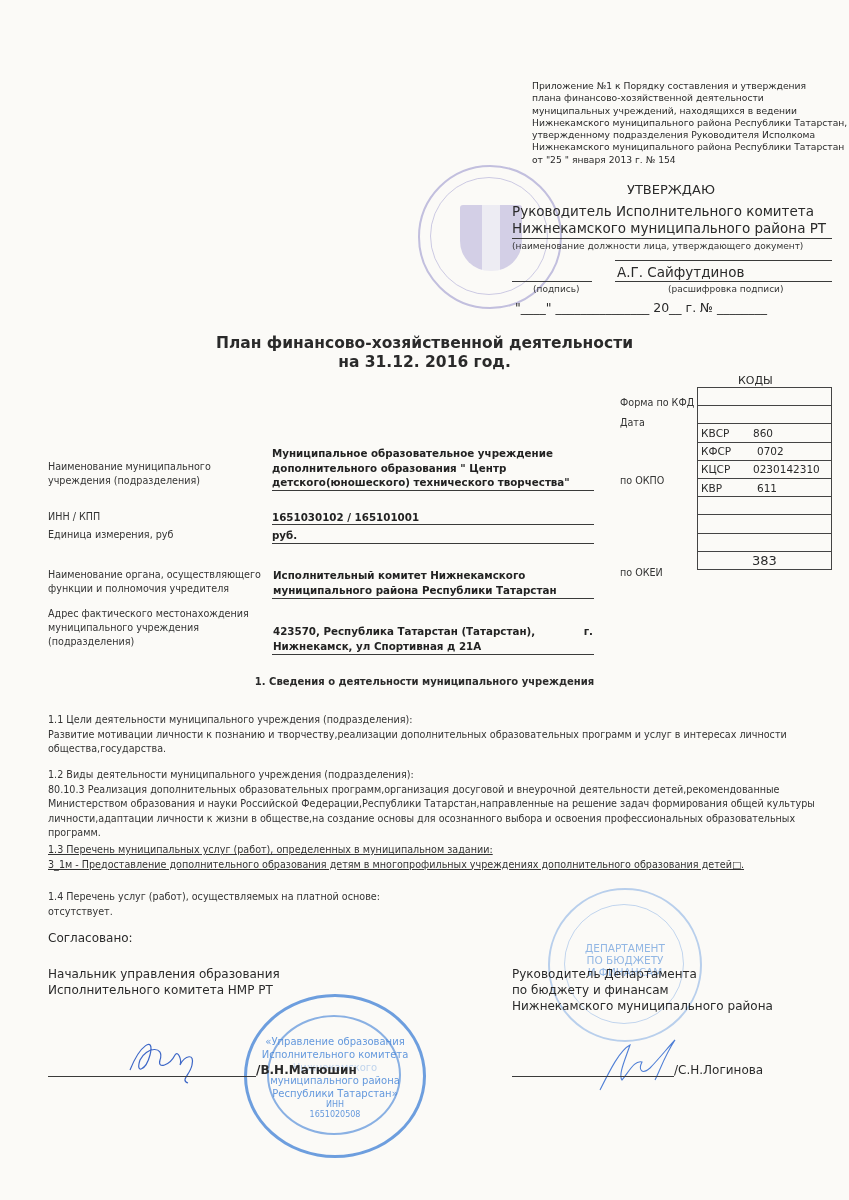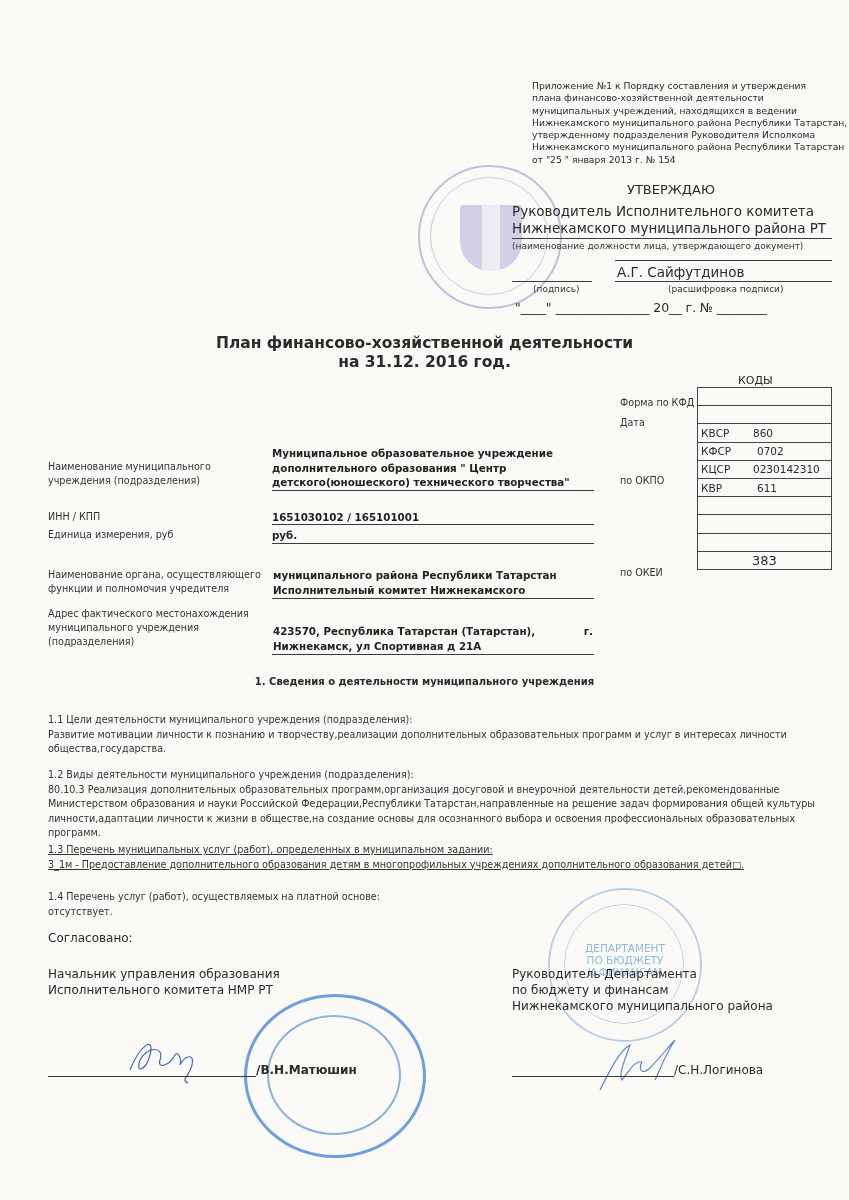--- a/index.html
+++ b/index.html
@@ -135,22 +135,22 @@
 
 <div class="abs lbl" style="left:48px; top:528px;">Единица измерения, руб</div>
 <div class="abs bold-val" style="left:272px; top:528px;">руб.</div>
 <div class="underline" style="left:272px; top:543px; width:322px;"></div>
 
 <div class="abs lbl" style="left:48px; top:568px;">
   <div>Наименование органа, осуществляющего</div>
   <div>функции и полномочия учредителя</div>
 </div>
 <div class="abs bold-val" style="left:273px; top:568px;">
+  <div>Исполнительный комитет Нижнекамского</div>
   <div>муниципального района Республики Татарстан</div>
-  <div>Исполнительный комитет Нижнекамского</div>
 </div>
 <div class="underline" style="left:272px; top:598px; width:322px;"></div>
 
 <div class="abs lbl" style="left:48px; top:607px;">
   <div>Адрес фактического местонахождения</div>
   <div>муниципального учреждения</div>
   <div>(подразделения)</div>
 </div>
 <div class="abs bold-val" style="left:273px; top:624px; width:320px;">
   <div style="position:relative;">
@@ -200,20 +200,29 @@
 </div>
 
 <div class="abs signblock" style="left:512px; top:966px;">
   <div>Руководитель Департамента</div>
   <div>по бюджету и финансам</div>
   <div>Нижнекамского муниципального района</div>
 </div>
 
 <div class="stamp" style="left:244px; top:994px; width:176px; height:158px; border:3px solid rgba(61,127,214,0.75);">
   <div style="position:absolute; left:20px; top:18px; width:130px; height:116px; border-radius:50%; border:2px solid rgba(61,127,214,0.6);"></div>
+  <div style="position:absolute; left:0; width:176px; top:38px; text-align:center; color:rgba(61,127,214,0.8); font-size:10px; line-height:13px;">
+    <div>«Управление образования</div>
+    <div>Исполнительного комитета</div>
+    <div style="opacity:0.4;">Нижнекамского</div>
+    <div>муниципального района</div>
+    <div>Республики Татарстан»</div>
+    <div style="font-size:8px; line-height:10px;">ИНН</div>
+    <div style="font-size:8px; line-height:10px;">1651020508</div>
+  </div>
 </div>
 
 <svg class="abs" style="left:110px; top:1025px;" width="100" height="60" viewBox="0 0 100 60">
   <path d="M20 45 C 30 20, 45 10, 40 30 C 36 45, 25 50, 30 35 C 36 22, 55 20, 50 35 C 47 45, 60 40, 65 30 C 68 25, 72 35, 70 40 C 75 30, 85 28, 82 40 C 80 50, 70 55, 78 58" fill="none" stroke="#3d67c7" stroke-width="1.2"></path>
 </svg>
 <div class="underline" style="left:48px; top:1076px; width:208px;"></div>
 <div class="abs signblock" style="left:256px; top:1062px; font-weight:bold;">/В.Н.Матюшин</div>
 
 <svg class="abs" style="left:580px; top:1030px;" width="110" height="70" viewBox="0 0 110 70">
   <path d="M20 60 C 30 40, 40 20, 50 15 C 45 30, 38 45, 42 50 C 50 40, 55 30, 62 32 C 58 40, 62 45, 70 38 C 78 30, 90 15, 95 10 C 85 25, 80 40, 75 50" fill="none" stroke="#4f7fd6" stroke-width="1.1"></path>

